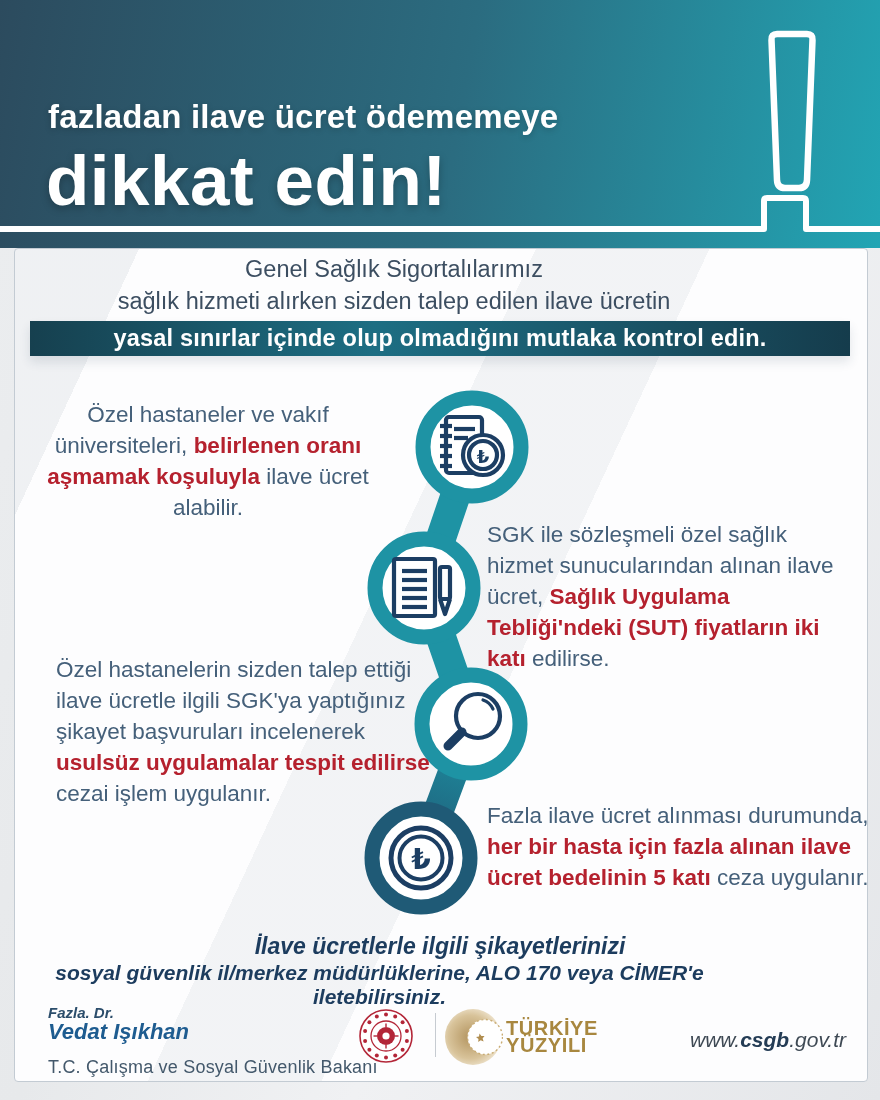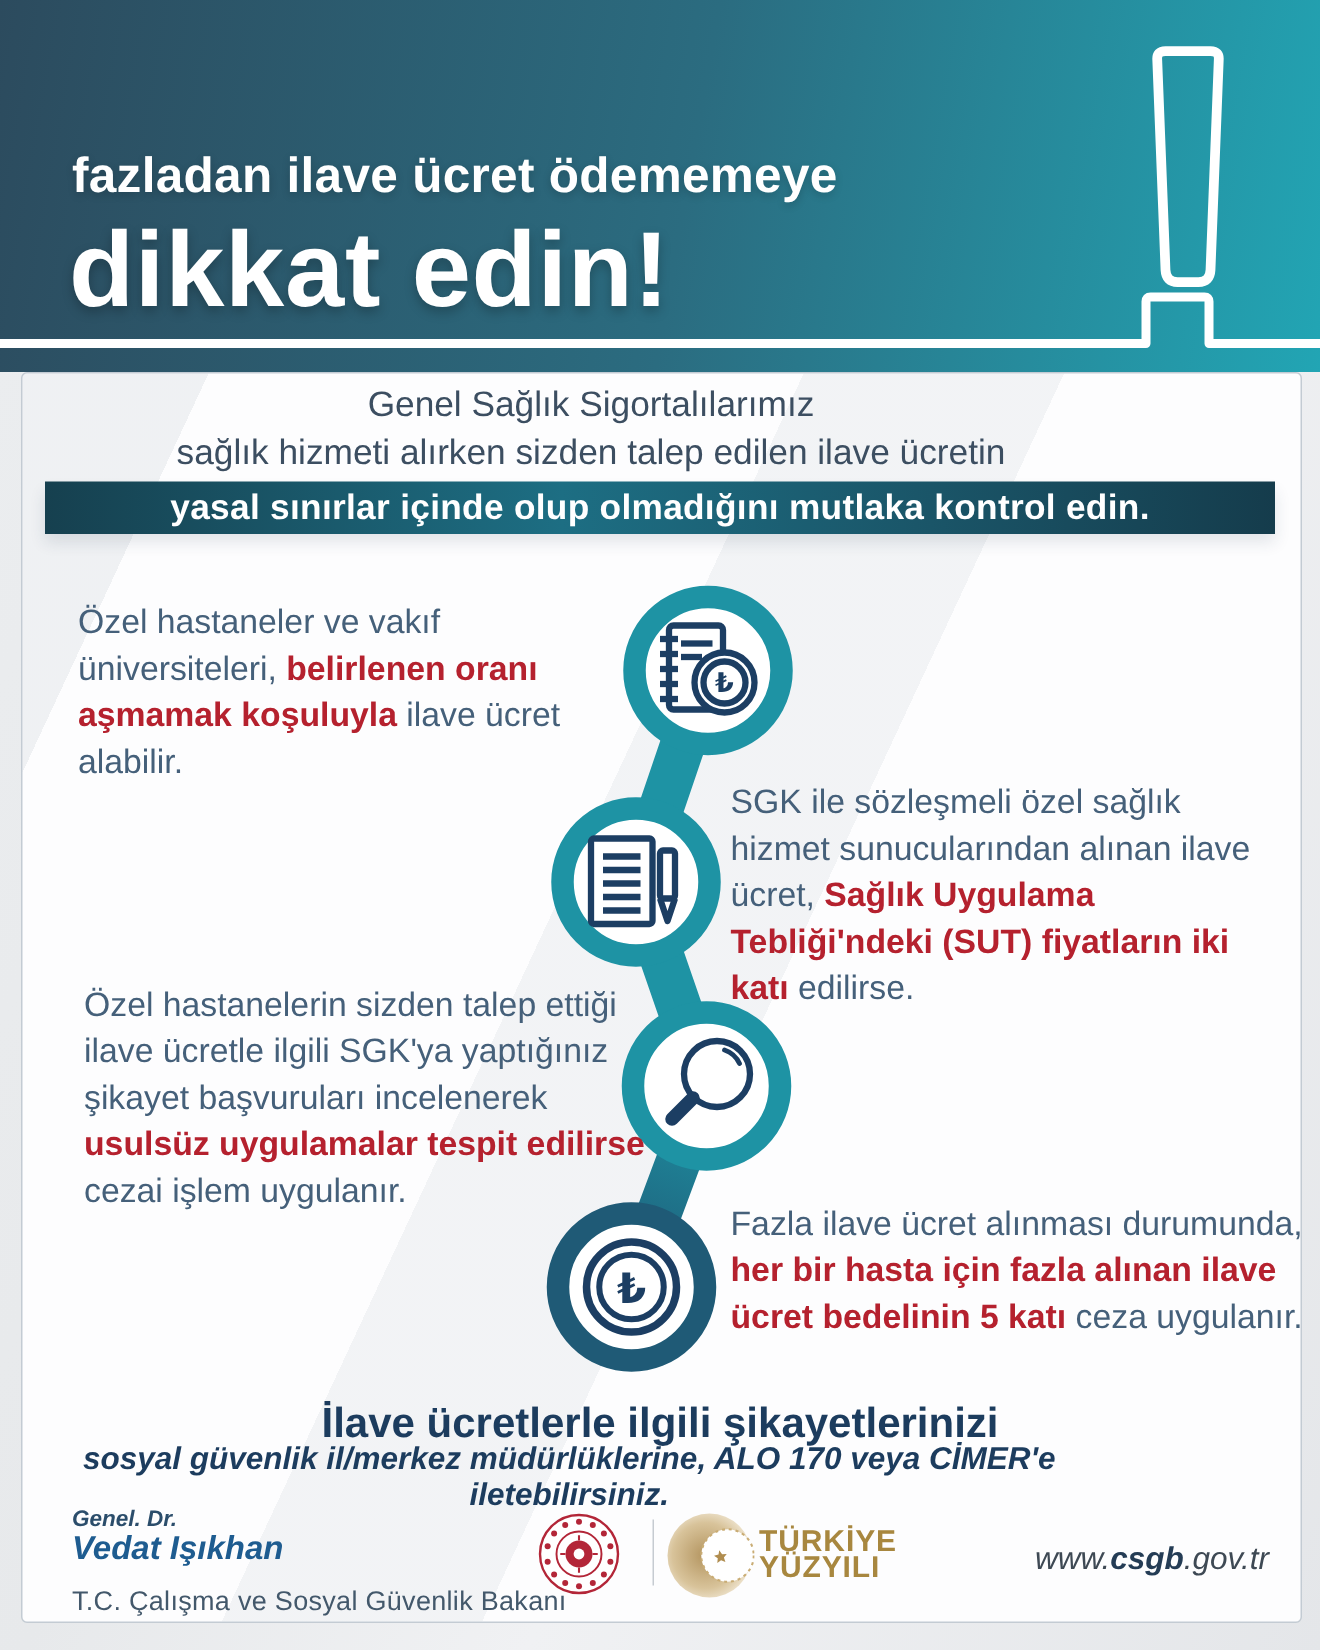--- a/index.html
+++ b/index.html
@@ -40,27 +40,27 @@
   .intro-line2{top:288px;}
   .intro-bar{
     position:absolute;left:30px;top:321px;width:820px;height:35px;line-height:35px;
     background:linear-gradient(90deg,#16404f 0%,#1d6e83 42%,#1a5568 72%,#153c4c 100%);
     color:#ffffff;font-size:23.5px;font-weight:700;text-align:center;letter-spacing:.2px;
     box-shadow:0 6px 10px rgba(30,60,80,.12);
   }
   
   .step-text{position:absolute;color:#45607a;font-size:22.5px;line-height:31px;font-weight:500;}
   .step-text .red{color:#b5212e;font-weight:700;}
-  .step-1{left:52px;top:399px;width:332px;}
+  .step-1{left:42px;top:399px;width:332px;text-align:center;}
   .step-2{left:487px;top:519px;width:372px;}
   .step-3{left:56px;top:654px;width:378px;}
   .step-4{left:487px;top:800px;width:382px;}
   
   .complaint-1{position:absolute;left:0;top:933px;width:880px;text-align:center;
-    color:#1c3c5e;font-size:28px;font-weight:600;}
+    color:#1c3c5e;font-size:23px;font-style:italic;font-weight:600;}
   .complaint-2{position:absolute;left:0;top:961px;width:759px;text-align:center;
     color:#1c3c5e;font-size:21px;font-style:italic;font-weight:800;}
   
   .sig{position:absolute;left:48px;top:1004px;}
   .sig-prefix{color:#2b4d6b;font-size:15px;font-style:italic;font-weight:600;}
   .sig-name{color:#1e5c90;font-size:22px;font-style:italic;font-weight:800;margin-top:-2px;white-space:nowrap;}
   .sig-role{color:#43586b;font-size:18px;letter-spacing:.2px;margin-top:12px;white-space:nowrap;}
   .footer-divider{position:absolute;left:435px;top:1013px;width:1px;height:44px;background:#c6cbd1;}
   .ty-text{position:absolute;left:506px;top:1020px;color:#a8873f;font-size:20px;font-weight:800;
     line-height:17px;letter-spacing:.6px;}
@@ -157,21 +157,21 @@
   <span>Özel hastanelerin sizden talep ettiği ilave ücretle ilgili SGK'ya yaptığınız şikayet başvuruları incelenerek </span><span class="red">usulsüz uygulamalar tespit edilirse</span><span> cezai işlem uygulanır.</span>
 </div>
 <div class="step-text step-4">
   <span>Fazla ilave ücret alınması durumunda, </span><span class="red">her bir hasta için fazla alınan ilave ücret bedelinin 5 katı</span><span> ceza uygulanır.</span>
 </div>
 
 <div class="complaint-1">İlave ücretlerle ilgili şikayetlerinizi</div>
 <div class="complaint-2">sosyal güvenlik il/merkez müdürlüklerine, ALO 170 veya CİMER'e iletebilirsiniz.</div>
 
 <div class="sig">
-  <div class="sig-prefix">Genel. Dr.</div>
+  <div class="sig-prefix">Fazla. Dr.</div>
   <div class="sig-name">Vedat Işıkhan</div>
   <div class="sig-role">T.C. Çalışma ve Sosyal Güvenlik Bakanı</div>
 </div>
 
 <svg style="left:357px;top:1007px;" width="58" height="58" viewBox="-29 -29 58 58">
   <circle r="26" fill="#ffffff" stroke="#b32638" stroke-width="1.6"></circle>
   <g fill="#b32638">
     <circle cx="0" cy="-21.5" r="2"></circle>
       <circle cx="9.2" cy="-19.4" r="2"></circle>
       <circle cx="16.6" cy="-13.7" r="2"></circle>

